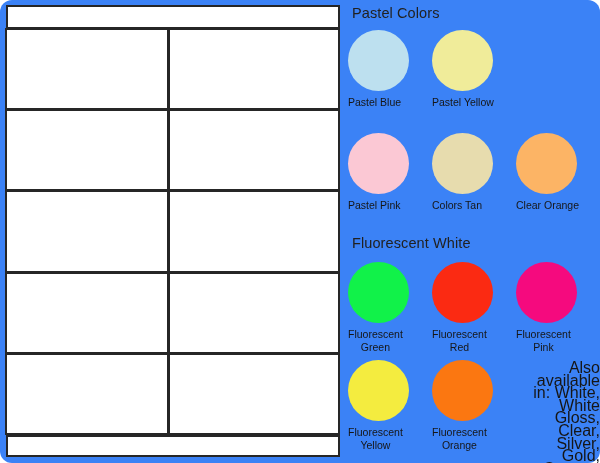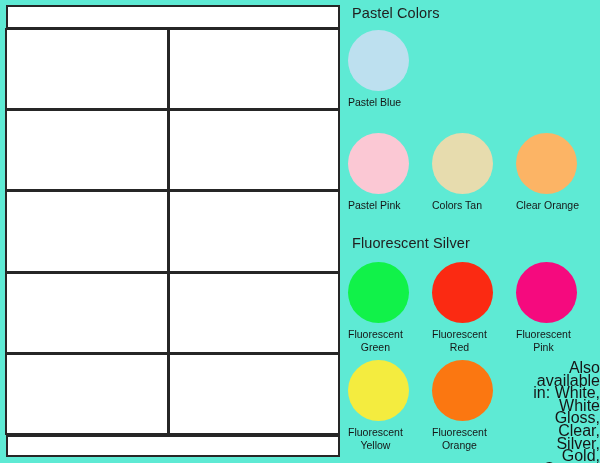--- a/index.html
+++ b/index.html
@@ -12,21 +12,22 @@
     height: 463px;
     font-family: "Liberation Sans", sans-serif;
     color: #1a1a1a;
     overflow: hidden;
   }
 
   .page {
     position: relative;
     width: 600px;
     height: 463px;
-    background: #5eead4;
+    background: #3b82f6;
+    border-radius: 12px;
   }
 
   
   .label-sheet {
     position: absolute;
     left: 6px;
     top: 5px;
     width: 334px;
     height: 452px;
   }
@@ -155,38 +156,42 @@
 
   <div class="swatch-panel">
 
     <div class="section-title title-pastel">Pastel Colors</div>
 
     <div class="swatch-row row-pastel-1">
       <div class="swatch">
         <div class="swatch-dot" style="background: rgb(189, 224, 239);"></div>
         <div class="swatch-label">Pastel Blue</div>
       </div>
+      <div class="swatch">
+        <div class="swatch-dot" style="background: rgb(240, 236, 154);"></div>
+        <div class="swatch-label">Pastel Yellow</div>
+      </div>
     </div>
 
     <div class="swatch-row row-pastel-2">
       <div class="swatch">
         <div class="swatch-dot" style="background: rgb(251, 200, 212);"></div>
         <div class="swatch-label">Pastel Pink</div>
       </div>
       <div class="swatch">
         <div class="swatch-dot" style="background: rgb(231, 220, 174);"></div>
         <div class="swatch-label">Colors Tan</div>
       </div>
       <div class="swatch">
         <div class="swatch-dot" style="background: rgb(252, 180, 101);"></div>
         <div class="swatch-label">Clear Orange</div>
       </div>
     </div>
 
-    <div class="section-title title-fluorescent">Fluorescent Silver</div>
+    <div class="section-title title-fluorescent">Fluorescent White</div>
 
     <div class="swatch-row row-fluo-1">
       <div class="swatch">
         <div class="swatch-dot" style="background: rgb(17, 242, 73);"></div>
         <div class="swatch-label">Fluorescent
 Green</div>
       </div>
       <div class="swatch">
         <div class="swatch-dot" style="background: rgb(251, 42, 18);"></div>
         <div class="swatch-label">Fluorescent

